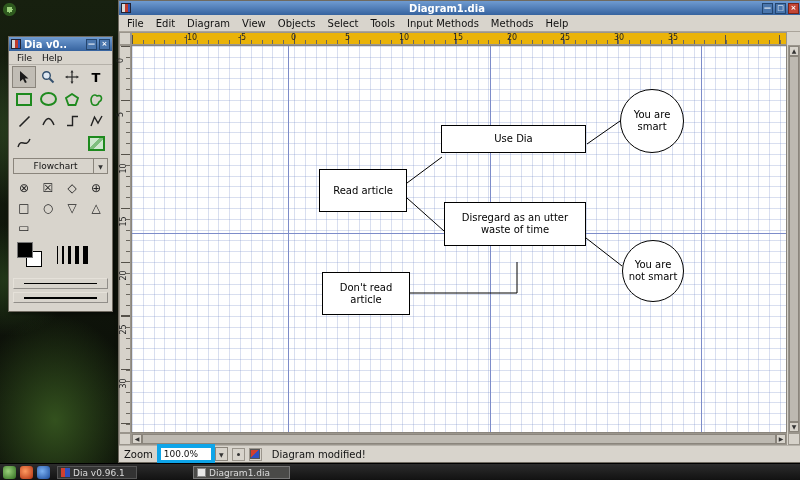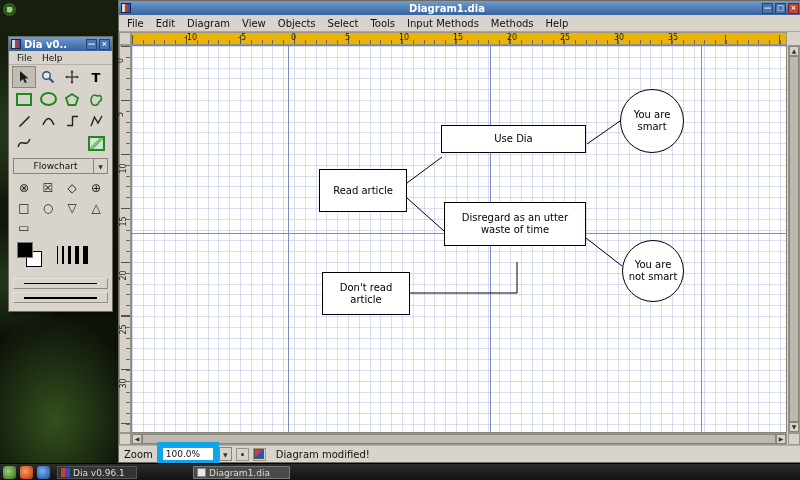--- a/index.html
+++ b/index.html
@@ -49,21 +49,21 @@
   .circle{border-radius:50%;}
   
   .vscroll{position:absolute;left:669px;top:44px;width:12px;height:388px;background:#cdc9c1;border:1px solid #9a958c;box-sizing:border-box;}
   .hscroll{position:absolute;left:12px;top:432px;width:656px;height:12px;background:#cdc9c1;border:1px solid #9a958c;box-sizing:border-box;}
   .sb-btn{position:absolute;width:10px;height:10px;background:#d8d4cc;border:1px solid #8a857c;box-sizing:border-box;
     display:flex;align-items:center;justify-content:center;font-size:6px;color:#333;line-height:1;}
   .sb-thumb{position:absolute;background:#bdb9b1;border:1px solid #8a857c;box-sizing:border-box;}
   
   #statusbar{position:absolute;left:0;right:0;top:444px;height:16px;display:flex;align-items:center;
     font-size:10px;color:#111;padding-left:5px;border-top:1px solid #b5b1a9;}
-  .zoom-field{width:44px;height:12px;background:#fff;border:6px solid #0ea5e9;font-size:9px;
+  .zoom-field{width:44px;height:12px;background:#fff;border:4px solid #0ea5e9;font-size:9px;
     display:flex;align-items:center;padding:0 3px;margin-left:4px;}
   .zoom-drop{width:13px;height:14px;background:#d8d4cc;border:1px solid #8a857c;box-sizing:border-box;
     display:flex;align-items:center;justify-content:center;font-size:6px;color:#333;}
   .mini-btn{width:13px;height:13px;background:#d8d4cc;border:1px solid #9a958c;box-sizing:border-box;
     display:flex;align-items:center;justify-content:center;margin-left:4px;}
   .dot{width:3px;height:3px;background:#333;border-radius:50%;}
   .mini-ico{width:8px;height:8px;background:linear-gradient(135deg,#d04030 50%,#3050c0 50%);border:1px solid #555;}
   #status-msg{margin-left:10px;}
   
   #toolbox{left:8px;top:36px;width:103px;height:274px;}

